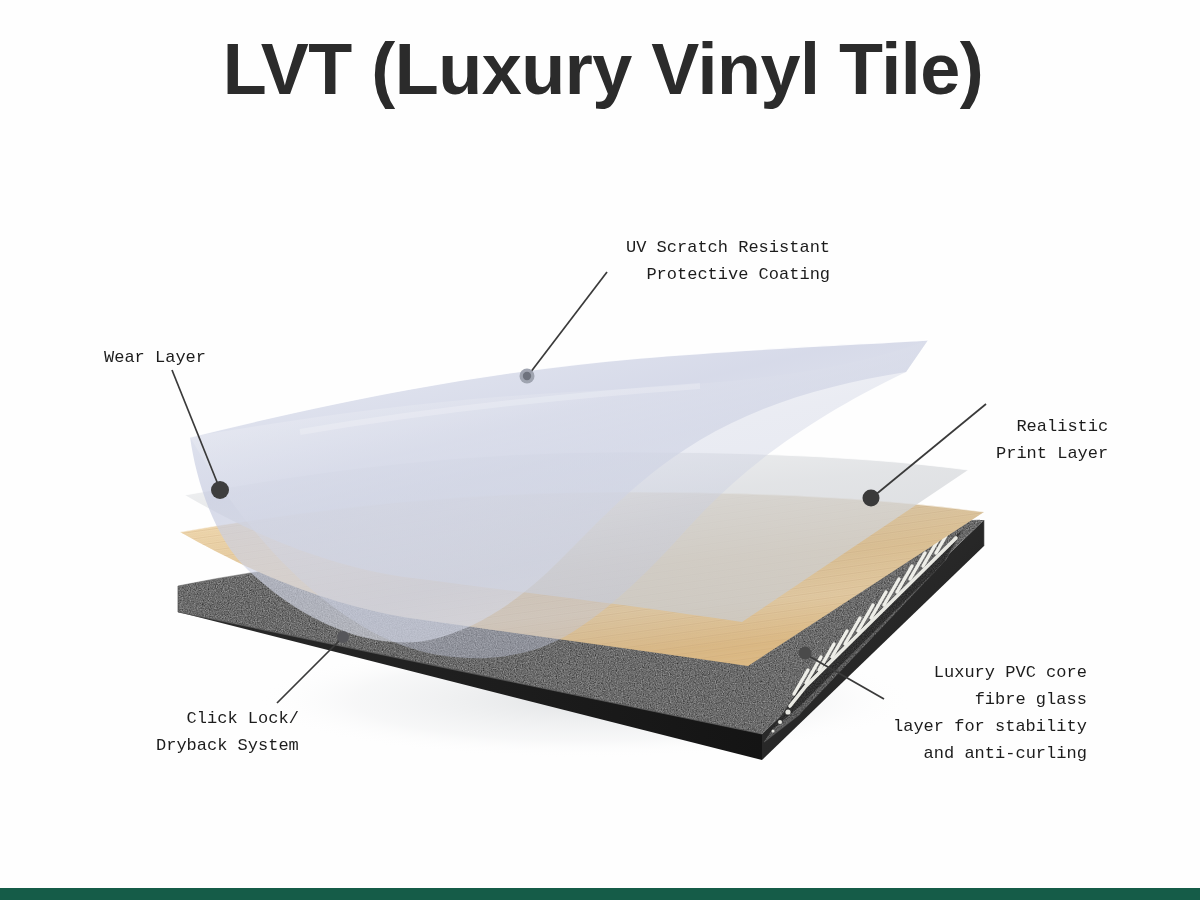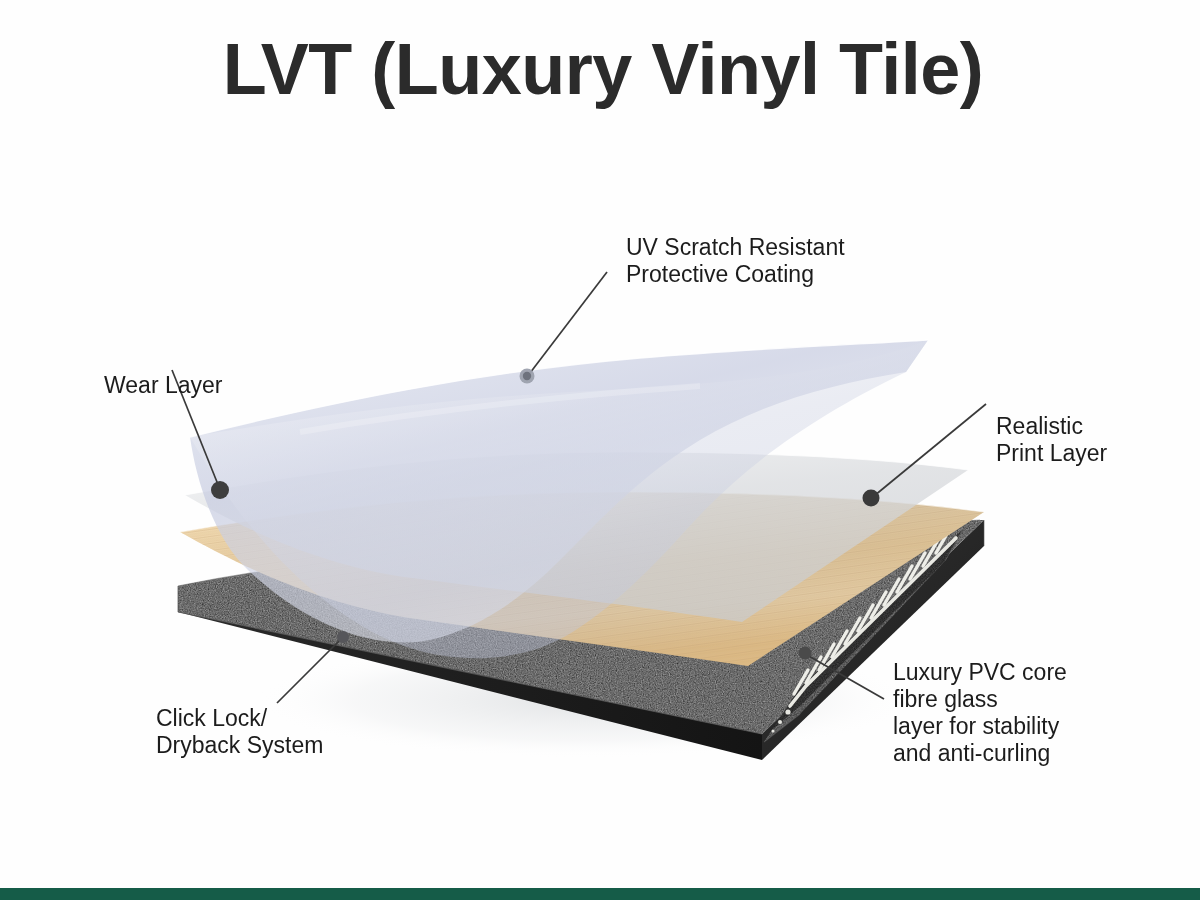--- a/index.html
+++ b/index.html
@@ -34,25 +34,26 @@
     font-size: 72px;
     font-weight: 700;
     letter-spacing: -0.5px;
     color: #2b2b2b;
     white-space: nowrap;
   }
 
   
   .label {
     position: absolute;
-    font-family: Liberation Sans, sans-serif;
-    font-size: 23px;
+    font-family: Liberation Mono, monospace;
+    font-size: 17px;
     line-height: 27px;
     color: #1c1c1c;
     white-space: pre;
+    text-align: right;
   }
   #label-uv        { left: 626px; top: 234px; }
   #label-wear      { left: 104px; top: 344px; }
   #label-print     { left: 996px; top: 377px; margin-top: 36px; }
   #label-click     { left: 156px; top: 693px; }
   #label-core      { left: 893px; top: 659px; }
 
   
   #art {
     position: absolute;
@@ -307,21 +308,21 @@
       <circle cx="220" cy="490" r="9" fill="#3e3e3e"></circle>
       <circle cx="871" cy="498" r="8.5" fill="#3a3a3a"></circle>
       <circle cx="343" cy="637" r="6" fill="#56565a"></circle>
       <circle cx="805" cy="653" r="6.5" fill="#4a4a4a"></circle>
     </g>
   </svg>
 
   <div class="label" id="label-uv" style="color: rgb(28, 28, 28);">UV Scratch Resistant
 Protective Coating</div>
 
-  <div class="label" id="label-wear" style="color: rgb(28, 28, 28); margin-top: 28px;">Wear Layer</div>
+  <div class="label" id="label-wear" style="color: rgb(28, 28, 28);">Wear Layer</div>
 
   <div class="label" id="label-print" style="color: rgb(28, 28, 28);">Realistic
 Print Layer</div>
 
   <div class="label" id="label-click" style="color: rgb(28, 28, 28); margin-top: 12px;">Click Lock/
 Dryback System</div>
 
   <div class="label" id="label-core" style="color: rgb(28, 28, 28);">Luxury PVC core
 fibre glass
 layer for stability

